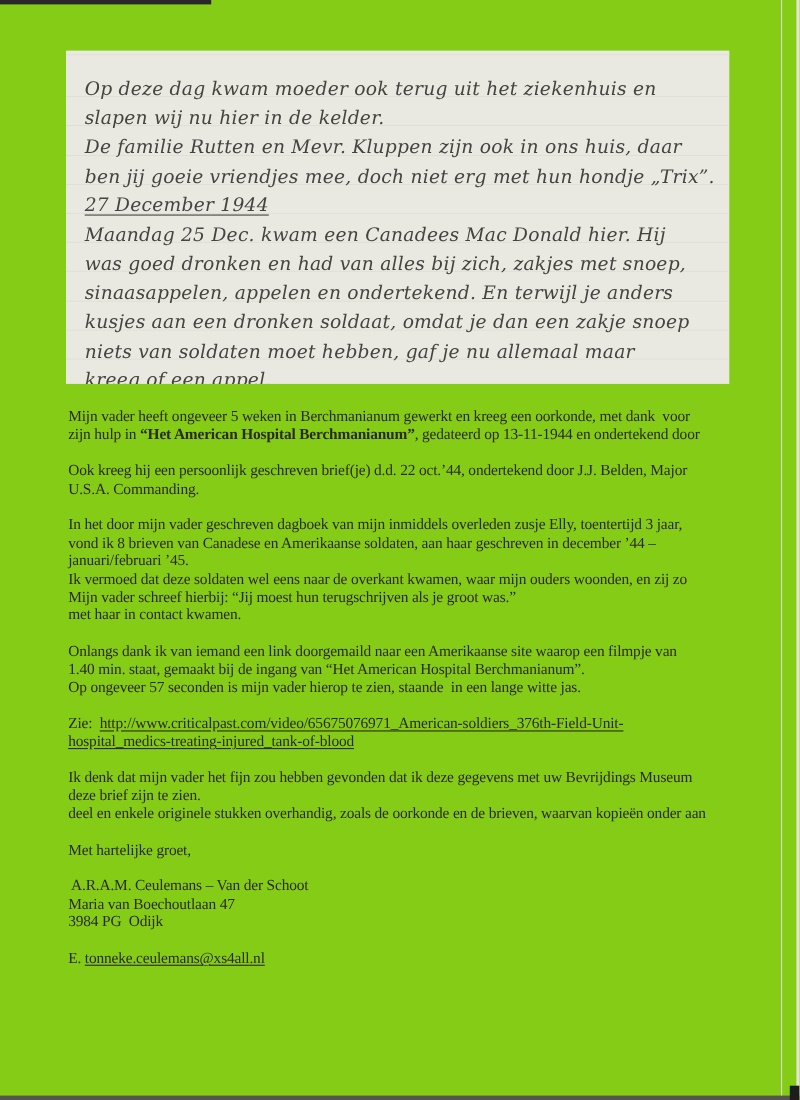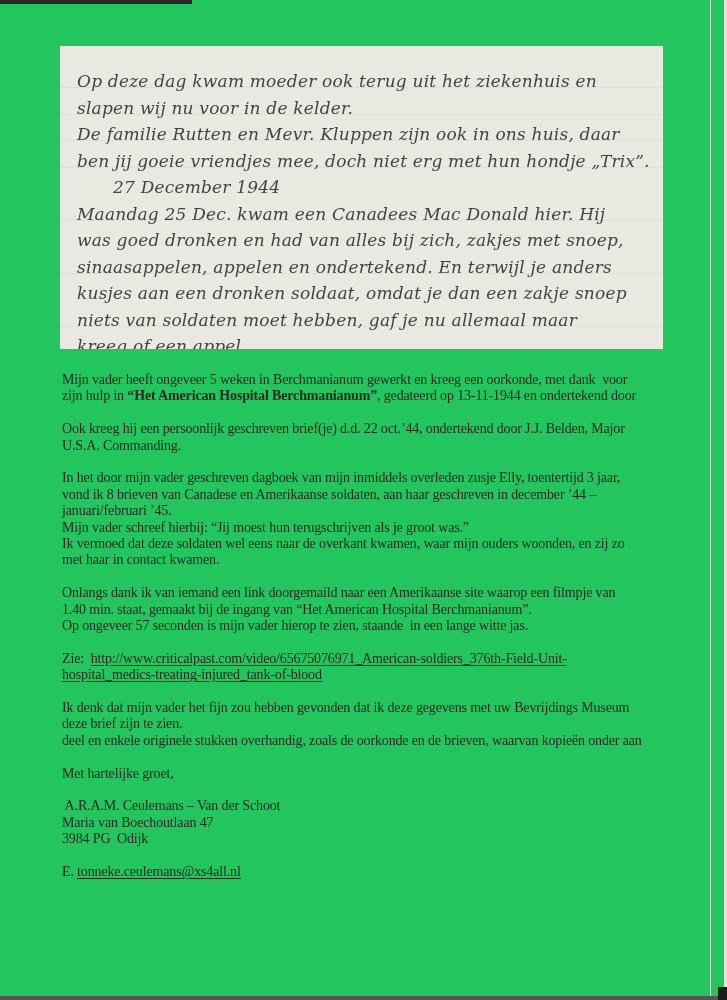--- a/index.html
+++ b/index.html
@@ -4,21 +4,21 @@
 <style>
   html, body {
     margin: 0;
     padding: 0;
     background: #e9e9e4;
   }
   .page {
     position: relative;
     width: 727px;
     height: 1000px;
-    background: #22c55e;
+    background: #84cc16;
     overflow: hidden;
     font-family: "Liberation Serif", serif;
   }
   
   .edge-top {
     position: absolute; top: 0; left: 0;
     width: 192px; height: 4px;
     background: #282828;
   }
   .edge-bottom {
@@ -59,22 +59,22 @@
   .hw-line {
     font-family: "DejaVu Serif", serif;
     font-style: italic;
     font-size: 17px;
     line-height: 26.5px;
     letter-spacing: 0.2px;
     color: #45433e;
     white-space: pre;
   }
   .hw-underline {
+    text-decoration: underline;
     text-underline-offset: 3px;
-    margin-left: 36px;
   }
   
   .letter {
     position: absolute;
     left: 62px; top: 372px;
     width: 614px;
   }
   .typed-line {
     font-size: 14px;
     line-height: 16.4px;
@@ -96,21 +96,21 @@
 
 <div class="page">
   <div class="edge-right"></div>
   <div class="scan-line"></div>
   <div class="edge-top"></div>
   <div class="edge-bottom"></div>
   <div class="edge-corner"></div>
 
   <div class="handwriting" id="handwriting">
       <div class="hw-line">Op deze dag kwam moeder ook terug uit het ziekenhuis en</div>
-      <div class="hw-line">slapen wij nu voor in de kelder.</div>
+      <div class="hw-line">slapen wij nu hier in de kelder.</div>
       <div class="hw-line">De familie Rutten en Mevr. Kluppen zijn ook in ons huis, daar</div>
       <div class="hw-line">ben jij goeie vriendjes mee, doch niet erg met hun hondje „Trix”.</div>
       <div class="hw-line hw-underline">27 December 1944</div>
       <div class="hw-line">Maandag 25 Dec. kwam een Canadees Mac Donald hier. Hij</div>
       <div class="hw-line">was goed dronken en had van alles bij zich, zakjes met snoep,</div>
       <div class="hw-line">sinaasappelen, appelen en ondertekend. En terwijl je anders</div>
       <div class="hw-line">kusjes aan een dronken soldaat, omdat je dan een zakje snoep</div>
       <div class="hw-line">niets van soldaten moet hebben, gaf je nu allemaal maar</div>
       <div class="hw-line">kreeg of een appel.</div>
     </div>
@@ -118,22 +118,22 @@
   <div class="letter" id="letter">
       <div class="typed-line"><span class="">Mijn vader heeft ongeveer 5 weken in Berchmanianum gewerkt en kreeg een oorkonde, met dank  voor</span></div>
       <div class="typed-line"><span class="">zijn hulp in </span><span class="seg-bold ">“Het American Hospital Berchmanianum”</span><span class="">, gedateerd op 13-11-1944 en ondertekend door</span></div>
       <div class="blank-line"></div>
       <div class="typed-line"><span class="">Ook kreeg hij een persoonlijk geschreven brief(je) d.d. 22 oct.’44, ondertekend door J.J. Belden, Major</span></div>
       <div class="typed-line"><span class="">U.S.A. Commanding.</span></div>
       <div class="blank-line"></div>
       <div class="typed-line"><span class="">In het door mijn vader geschreven dagboek van mijn inmiddels overleden zusje Elly, toentertijd 3 jaar,</span></div>
       <div class="typed-line"><span class="">vond ik 8 brieven van Canadese en Amerikaanse soldaten, aan haar geschreven in december ’44 –</span></div>
       <div class="typed-line"><span class="">januari/februari ’45.</span></div>
+      <div class="typed-line"><span class="">Ik vermoed dat deze soldaten wel eens naar de overkant kwamen, waar mijn ouders woonden, en zij zo</span></div>
       <div class="typed-line"><span class="">Mijn vader schreef hierbij: “Jij moest hun terugschrijven als je groot was.”</span></div>
-      <div class="typed-line"><span class="">Ik vermoed dat deze soldaten wel eens naar de overkant kwamen, waar mijn ouders woonden, en zij zo</span></div>
       <div class="typed-line"><span class="">met haar in contact kwamen.</span></div>
       <div class="blank-line"></div>
       <div class="typed-line"><span class="">Onlangs dank ik van iemand een link doorgemaild naar een Amerikaanse site waarop een filmpje van</span></div>
       <div class="typed-line"><span class="">1.40 min. staat, gemaakt bij de ingang van “Het American Hospital Berchmanianum”.</span></div>
       <div class="typed-line"><span class="">Op ongeveer 57 seconden is mijn vader hierop te zien, staande  in een lange witte jas.</span></div>
       <div class="blank-line"></div>
       <div class="typed-line"><span class="">Zie:  </span><span class="seg-link">http://www.criticalpast.com/video/65675076971_American-soldiers_376th-Field-Unit-</span></div>
       <div class="typed-line"><span class="seg-link">hospital_medics-treating-injured_tank-of-blood</span></div>
       <div class="blank-line"></div>
       <div class="typed-line"><span class="">Ik denk dat mijn vader het fijn zou hebben gevonden dat ik deze gegevens met uw Bevrijdings Museum</span></div>

